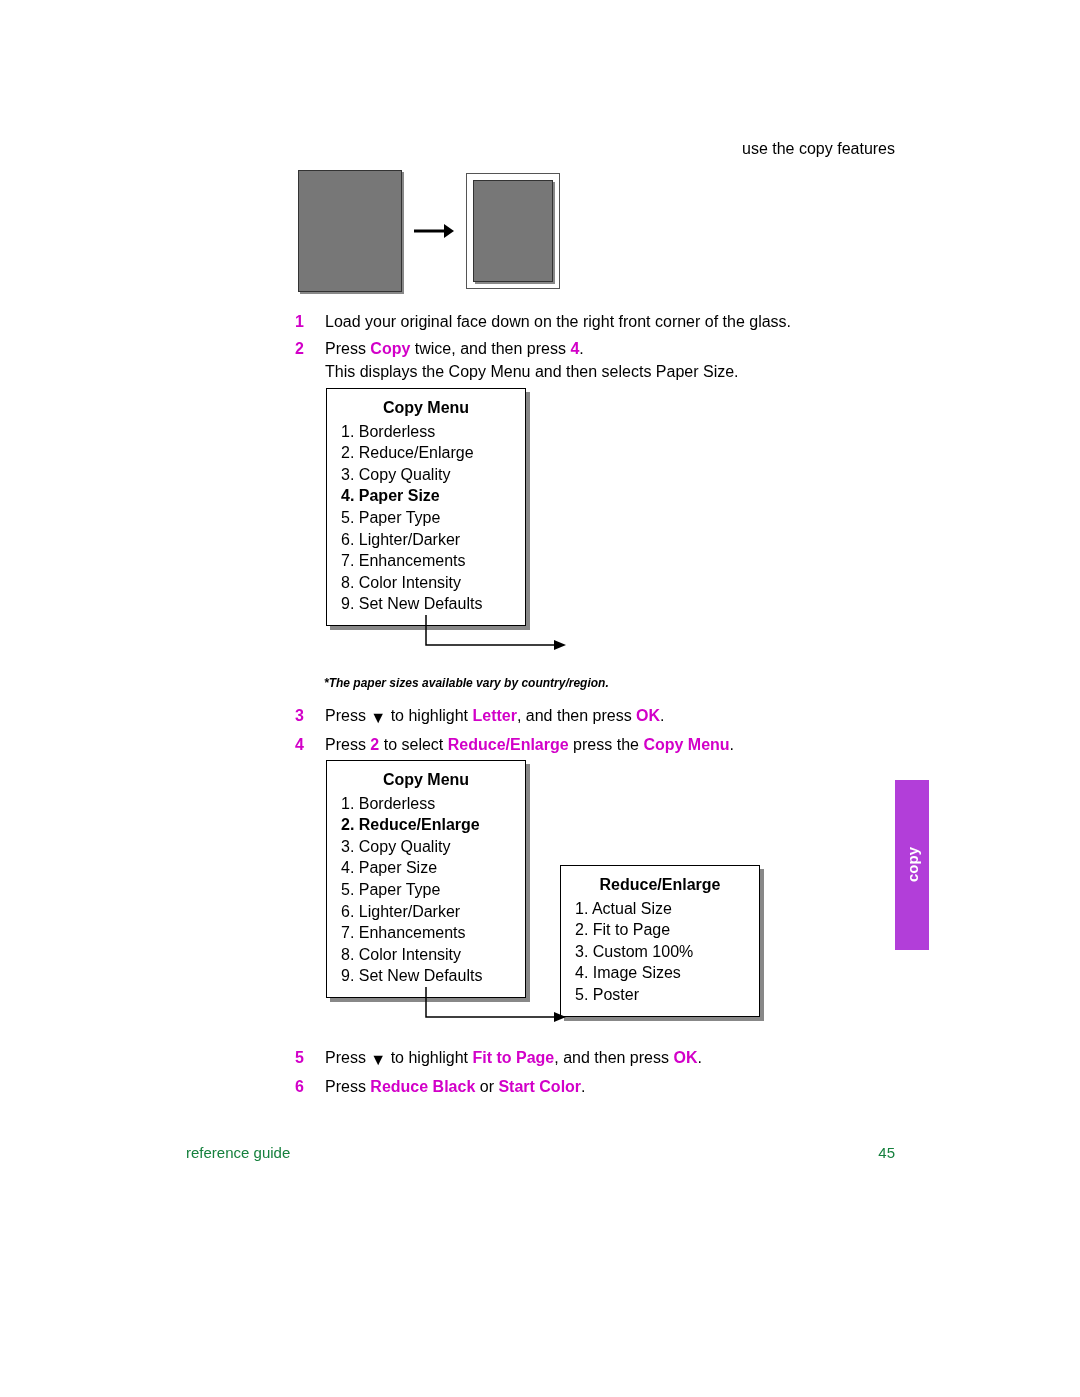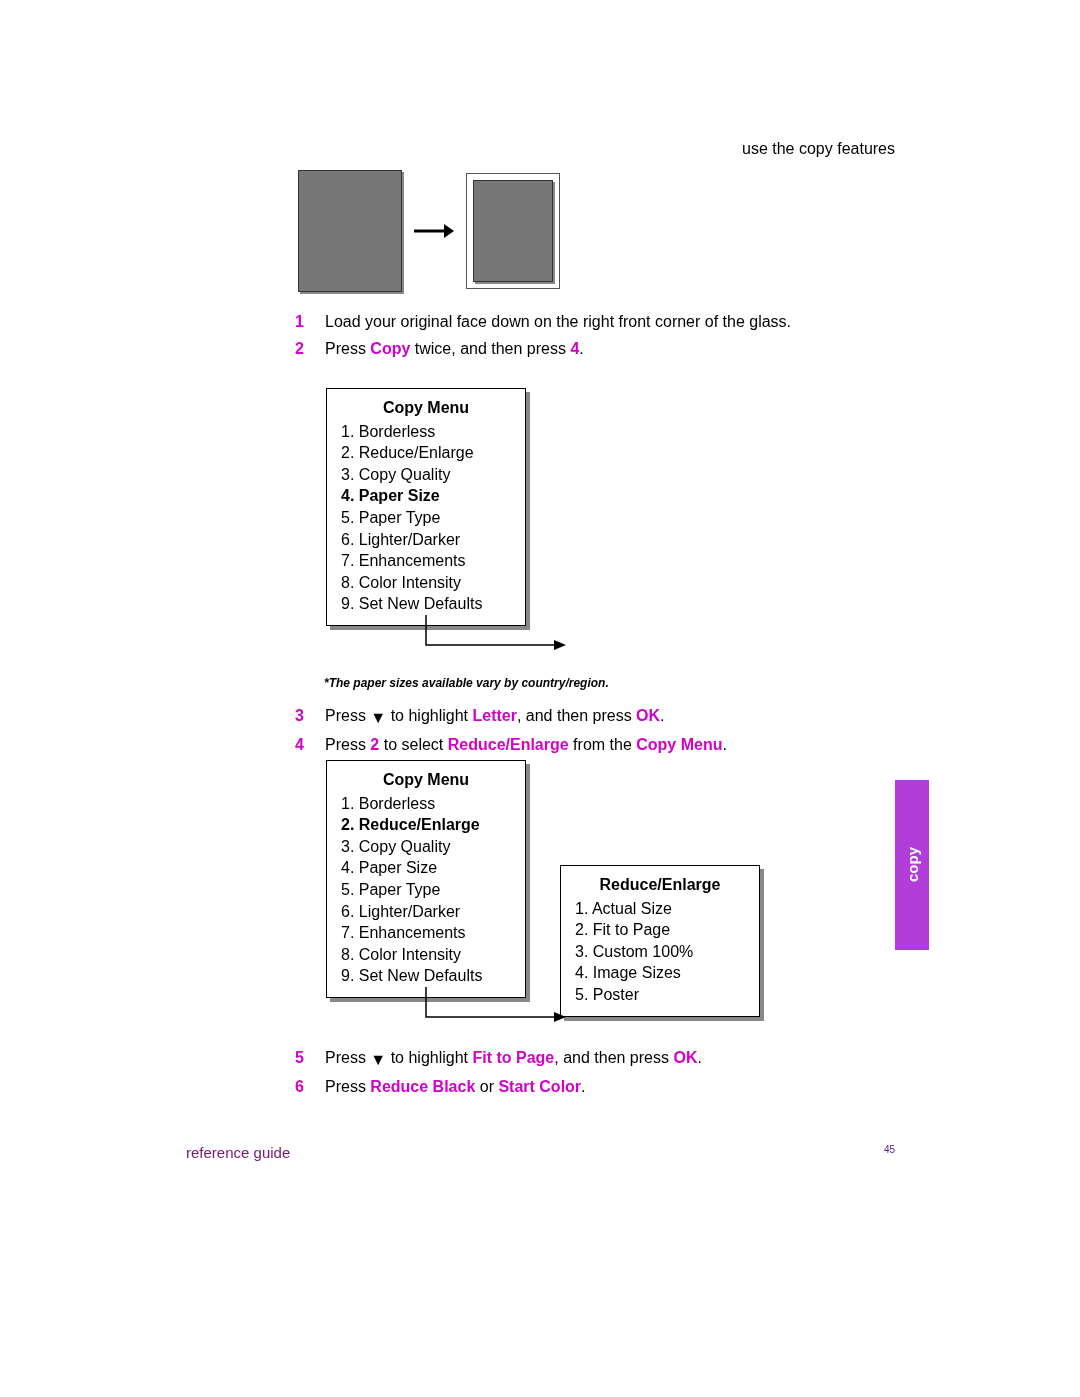--- a/index.html
+++ b/index.html
@@ -15,22 +15,22 @@
   .steps{position:absolute;left:295px;top:306px;width:600px;font-size:16px;line-height:1.45}
   .steprow{display:flex;margin-top:4px}
   .numcol{width:30px;color:#d200c8;font-weight:bold;flex:0 0 30px}
   .txtcol{flex:1}
   .subline{margin-left:30px}
   .menucard{position:absolute;background:#fff;border:1px solid #000;box-shadow:4px 4px 0 #888;padding:8px 14px 10px 14px;font-size:16px;line-height:1.35}
   .menucard .title{text-align:center;font-weight:bold;margin-bottom:2px}
   .note{position:absolute;font-style:italic;font-weight:bold;font-size:12px}
   .tabbox{position:absolute;right:151px;top:780px;width:34px;height:170px;background:#b23ed9;display:flex;align-items:center;justify-content:center}
   .tabbox span{color:#fff;writing-mode:vertical-rl;transform:rotate(180deg);font-weight:bold;font-size:15px}
-  .ftL{position:absolute;left:186px;top:1144px;font-size:15px;color:#701a75}
-  .ftR{position:absolute;right:185px;top:1144px;font-size:10px;color:#4c1d95}
+  .ftL{position:absolute;left:186px;top:1144px;font-size:15px;color:#15803d}
+  .ftR{position:absolute;right:185px;top:1144px;font-size:15px;color:#15803d}
   .connector{position:absolute;pointer-events:none}
   .darrow{display:inline-block;vertical-align:-2px}
 </style>
 </head>
 <body>
 
 <div class="page">
 
   <div class="hdr">use the copy features</div>
 
@@ -51,20 +51,21 @@
     <div class="steprow">
       <div class="numcol">1</div>
       <div class="txtcol">Load your original face down on the right front corner of the glass.</div>
     </div>
     <div class="steprow">
       <div class="numcol">2</div>
       <div class="txtcol">
         <span>Press </span><span class="pink bold">Copy</span><span> twice, and then press </span><span class="pink bold">4</span><span>.</span>
       </div>
     </div>
+    <div class="subline">This displays the Copy Menu and then selects Paper Size.</div>
   </div>
 
   <div class="menucard" style="left:326px;top:388px;width:170px">
     <div class="title">Copy Menu</div>
     <div>1. Borderless</div>
     <div>2. Reduce/Enlarge</div>
     <div>3. Copy Quality</div>
     <div class="bold">4. Paper Size</div>
     <div>5. Paper Type</div>
     <div>6. Lighter/Darker</div>
@@ -84,21 +85,21 @@
   <div class="steps" style="top:700px">
     <div class="steprow">
       <div class="numcol">3</div>
       <div class="txtcol">
         <span>Press </span><span class="darrow">▼</span><span> to highlight </span><span class="pink bold">Letter</span><span>, and then press </span><span class="pink bold">OK</span><span>.</span>
       </div>
     </div>
     <div class="steprow">
       <div class="numcol">4</div>
       <div class="txtcol">
-        <span>Press </span><span class="pink bold">2</span><span> to select </span><span class="pink bold">Reduce/Enlarge</span><span> from the </span><span class="pink bold">Copy Menu</span><span>.</span>
+        <span>Press </span><span class="pink bold">2</span><span> to select </span><span class="pink bold">Reduce/Enlarge</span><span> press the </span><span class="pink bold">Copy Menu</span><span>.</span>
       </div>
     </div>
   </div>
 
   <div class="menucard" style="left:326px;top:760px;width:170px">
     <div class="title">Copy Menu</div>
     <div>1. Borderless</div>
     <div class="bold">2. Reduce/Enlarge</div>
     <div>3. Copy Quality</div>
     <div>4. Paper Size</div>

